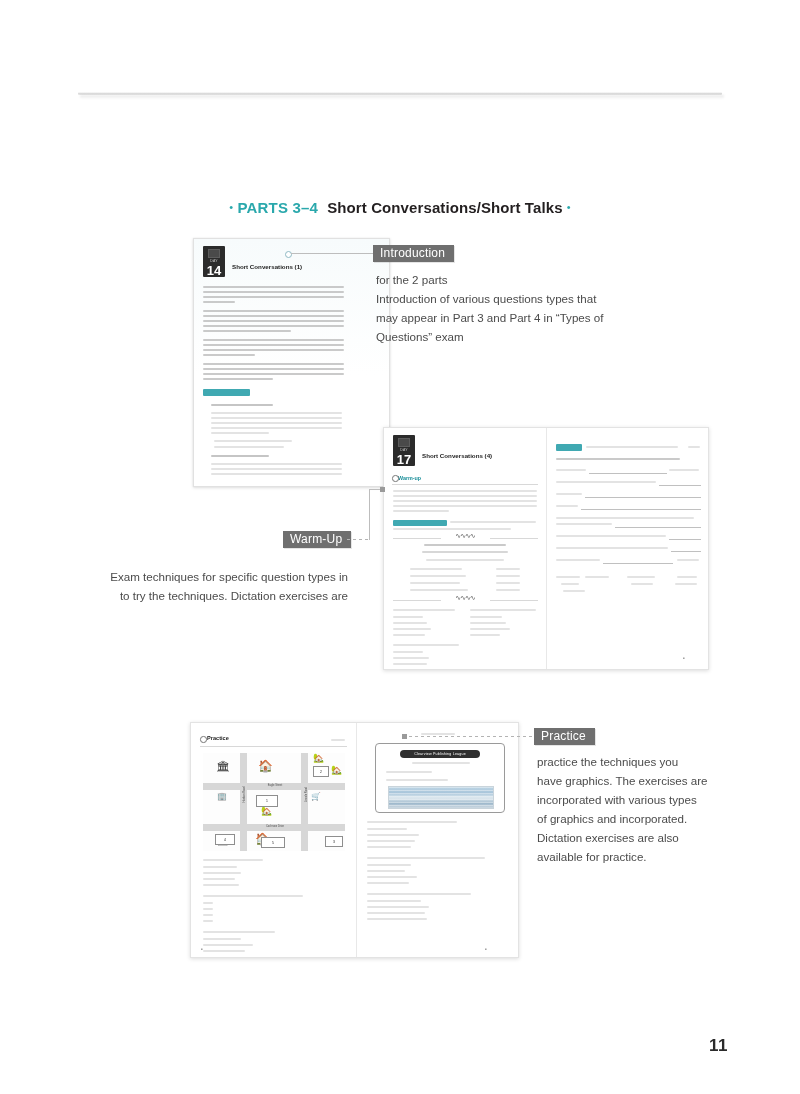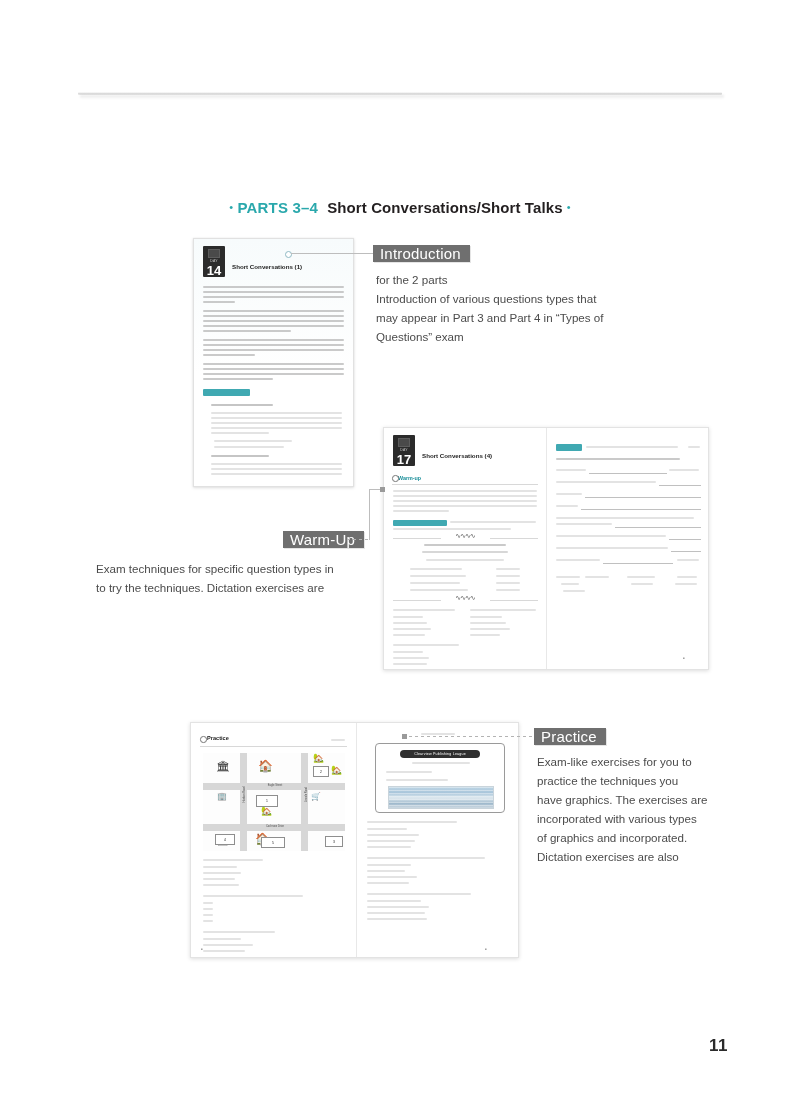--- a/index.html
+++ b/index.html
@@ -30,28 +30,28 @@
     position:absolute;left:0;top:199px;width:800px;text-align:center;
     font-size:14.5px;letter-spacing:.1px;white-space:nowrap;
   }
   .sec-head .bul{color:#2aa8ac;font-size:11px;vertical-align:2px;}
   .sec-head .parts{color:#2aa8ac;font-weight:bold;font-size:15px;letter-spacing:.2px;}
   .sec-head .title{color:#231f20;font-weight:bold;font-size:15px;margin-left:5px;}
 
   
   .chip{
     position:absolute;height:17px;line-height:17px;
-    background:#6f6f6f;color:#ffffff;font-size:15px;
+    background:#6f6f6f;color:#ffffff;font-size:12px;
     padding:0 9px 0 7px;letter-spacing:.2px;white-space:nowrap;
     box-shadow:1px 1px 0 rgba(0,0,0,.10);
   }
 
   
   .calltext{position:absolute;font-size:11.6px;line-height:19px;color:#4b4b4b;}
-  .calltext.right{}
+  .calltext.right{text-align:right;margin-top:8px;}
   .h-dot{
     position:absolute;height:1px;
     background:repeating-linear-gradient(to right,#b3b3b3 0 3px,transparent 3px 6px);
   }
   .h-solid{position:absolute;height:1px;background:#bdbdbd;}
   .v-solid{position:absolute;width:1px;background:#bdbdbd;}
   .dotmark{
     position:absolute;width:5px;height:5px;border-radius:50%;
     border:1px solid #8fb9c4;background:#ffffff;
   }
@@ -59,21 +59,21 @@
     position:absolute;width:5px;height:5px;background:#9a9a9a;
   }
 
   
   .sheet{
     position:absolute;background:#ffffff;
     border:1px solid #e1e1e1;
     box-shadow:0 1px 3px rgba(0,0,0,.13), 0 0 1px rgba(0,0,0,.08);
     overflow:hidden;
   }
-  .sheet.tinted{background:linear-gradient(to bottom,#f7fbfc 0%,#ffffff 55%);}
+  .sheet.tinted{background:linear-gradient(to bottom,#f7fbfc 0%,#ffffff 55%);padding-left:36px;}
   .spread{
     position:absolute;
     box-shadow:0 1px 4px rgba(0,0,0,.14);
     background:#ffffff;border:1px solid #e3e3e3;
   }
   .spread .gutter{position:absolute;top:0;bottom:0;width:1px;background:#e8e8e8;}
 
   
   .daybadge{
     position:absolute;background:#2b2b2b;color:#fff;border-radius:1px;
@@ -441,23 +441,23 @@
       </div>
       <div class="tinyfoot" style="left:128px;top:224px;">■</div>
     </div>
   </div>
 
   <div class="sqmark" style="left:402px;top:734px;"></div>
   <div class="h-dot" style="left:409px;top:736px;width:125px;"></div>
 
   <div class="chip" style="left:534px;top:728px;">Practice</div>
   <div class="calltext" style="left:537px;top:752px;width:196px;">
-    <div>Exam-like exercises for you to</div>
     <div>practice the techniques you</div>
     <div>have graphics. The exercises are</div>
     <div>incorporated with various types</div>
     <div>of graphics and incorporated.</div>
     <div>Dictation exercises are also</div>
+    <div>available for practice.</div>
   </div>
 
   <div class="pagenum">11</div>
 
 </div>
 
 </body></html>

